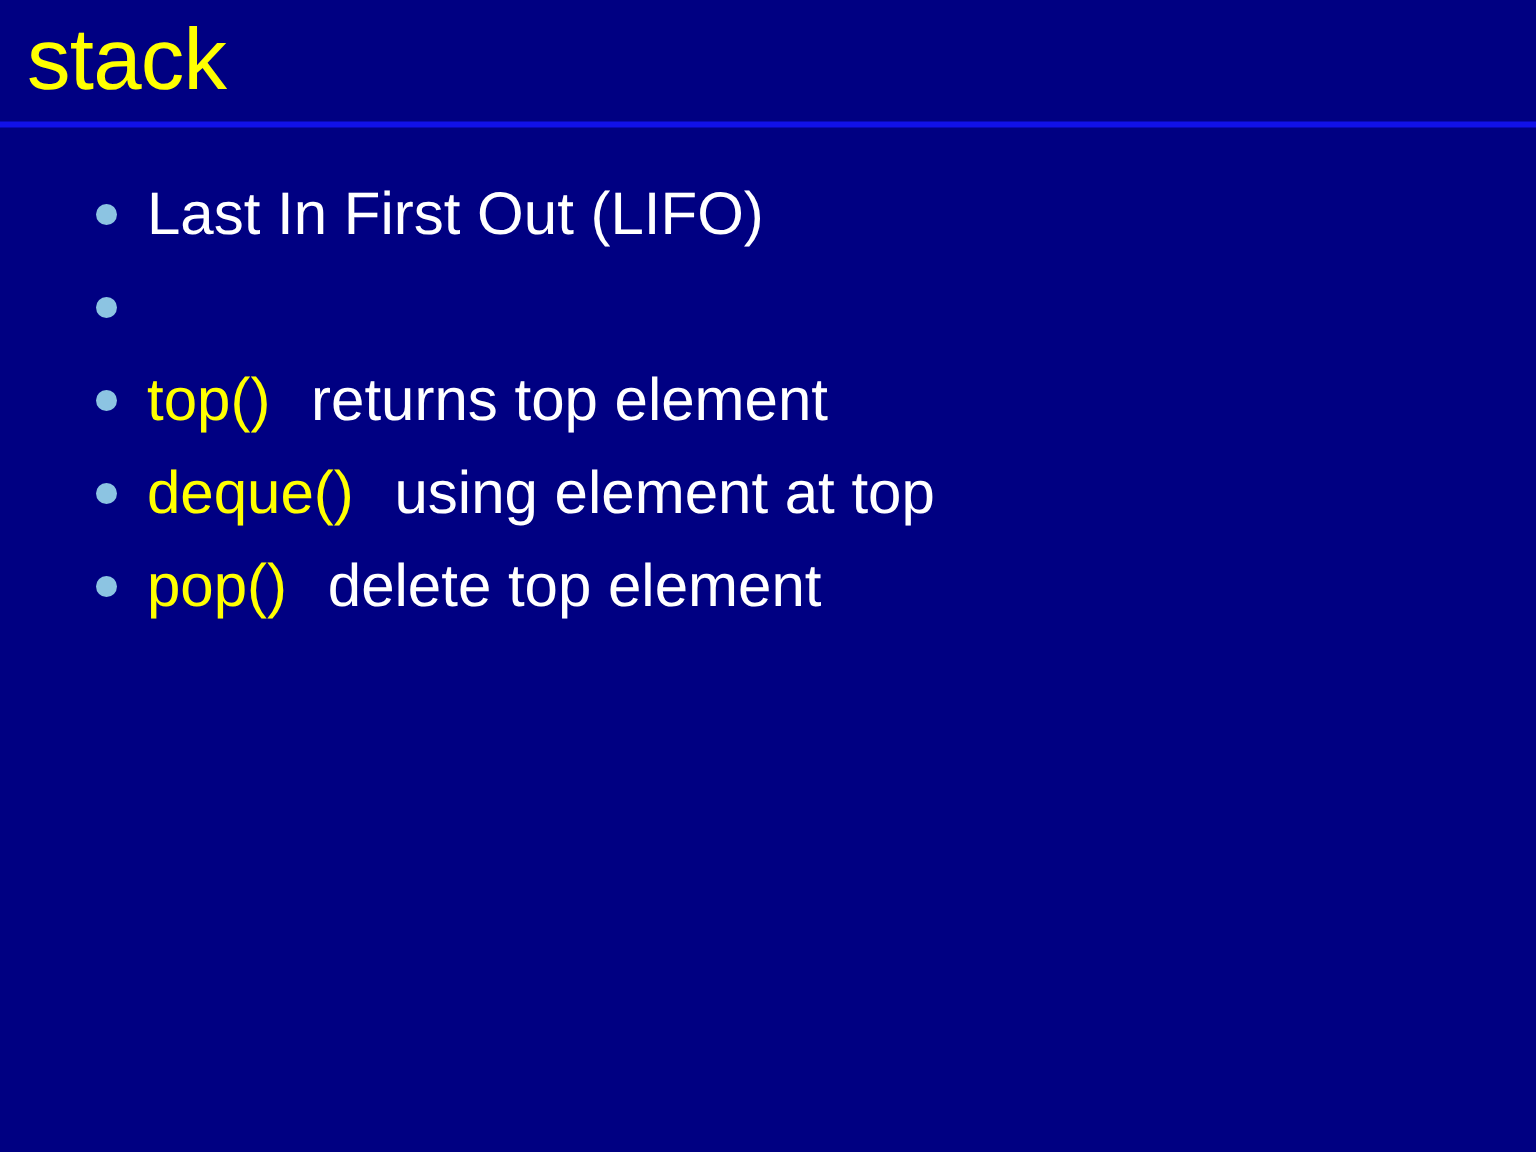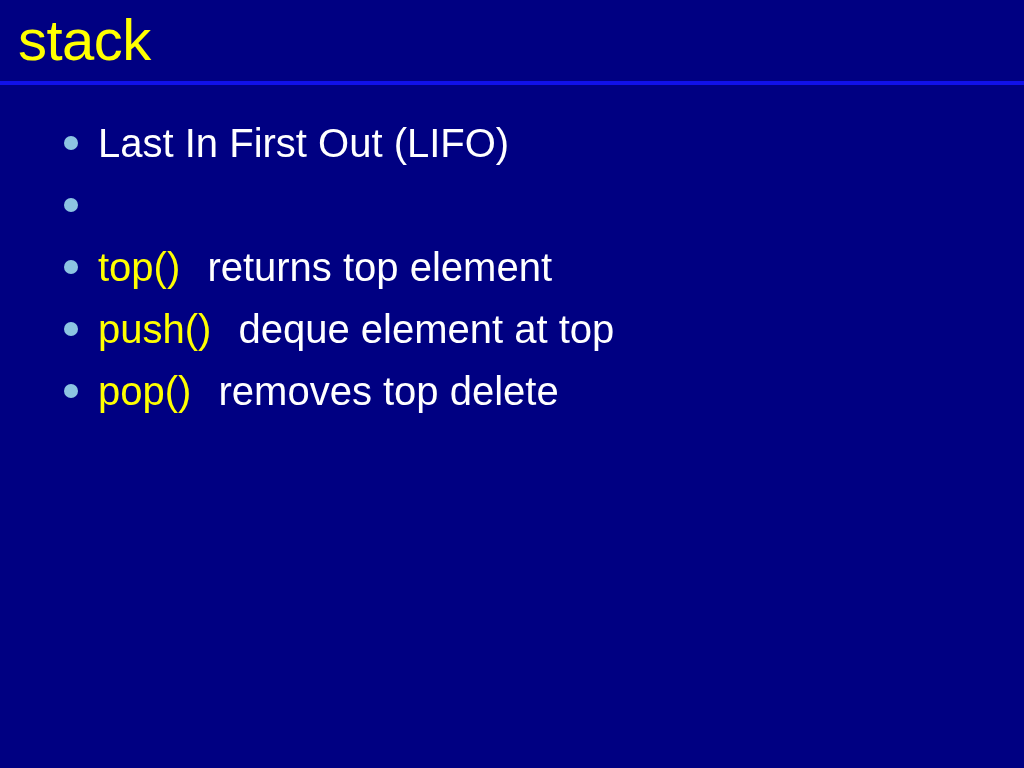--- a/index.html
+++ b/index.html
@@ -121,25 +121,25 @@
 
 
     <li class="bullet-item">
       <span class="bullet-dot"></span>
       <span class="code-term">top()</span><span class="gap"></span>
       <span class="bullet-text">returns top element</span>
     </li>
 
     <li class="bullet-item">
       <span class="bullet-dot"></span>
-      <span class="code-term">push()</span><span class="gap"></span>
-      <span class="bullet-text">deque element at top</span>
+      <span class="code-term">deque()</span><span class="gap"></span>
+      <span class="bullet-text">using element at top</span>
     </li>
 
     <li class="bullet-item">
       <span class="bullet-dot"></span>
       <span class="code-term">pop()</span><span class="gap"></span>
-      <span class="bullet-text">removes top delete</span>
+      <span class="bullet-text">delete top element</span>
     </li>
 
   </ul>
 
 </div>
 
 </body></html>

